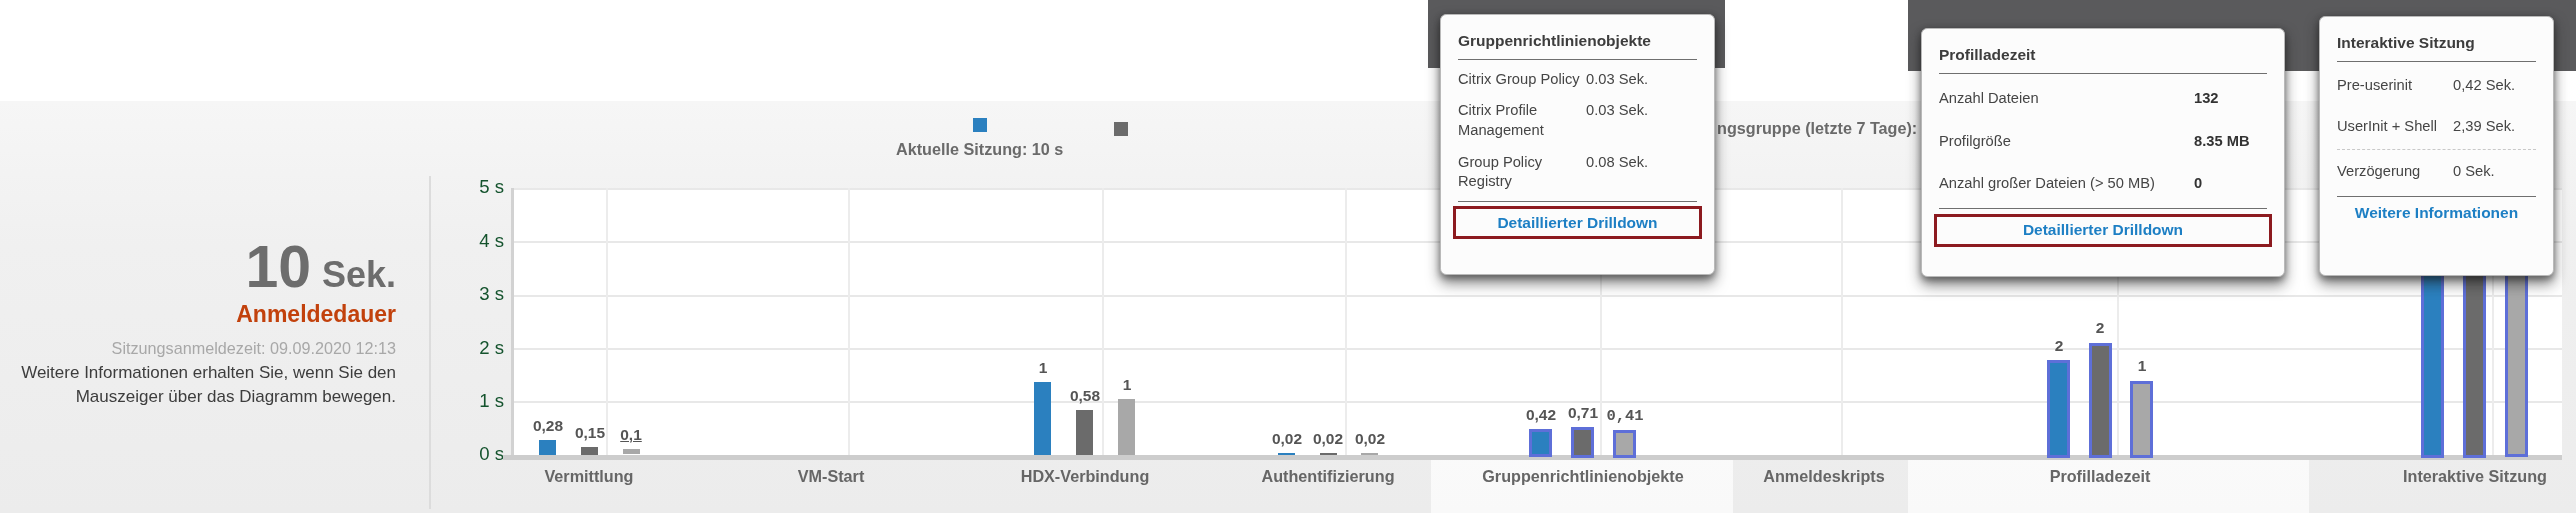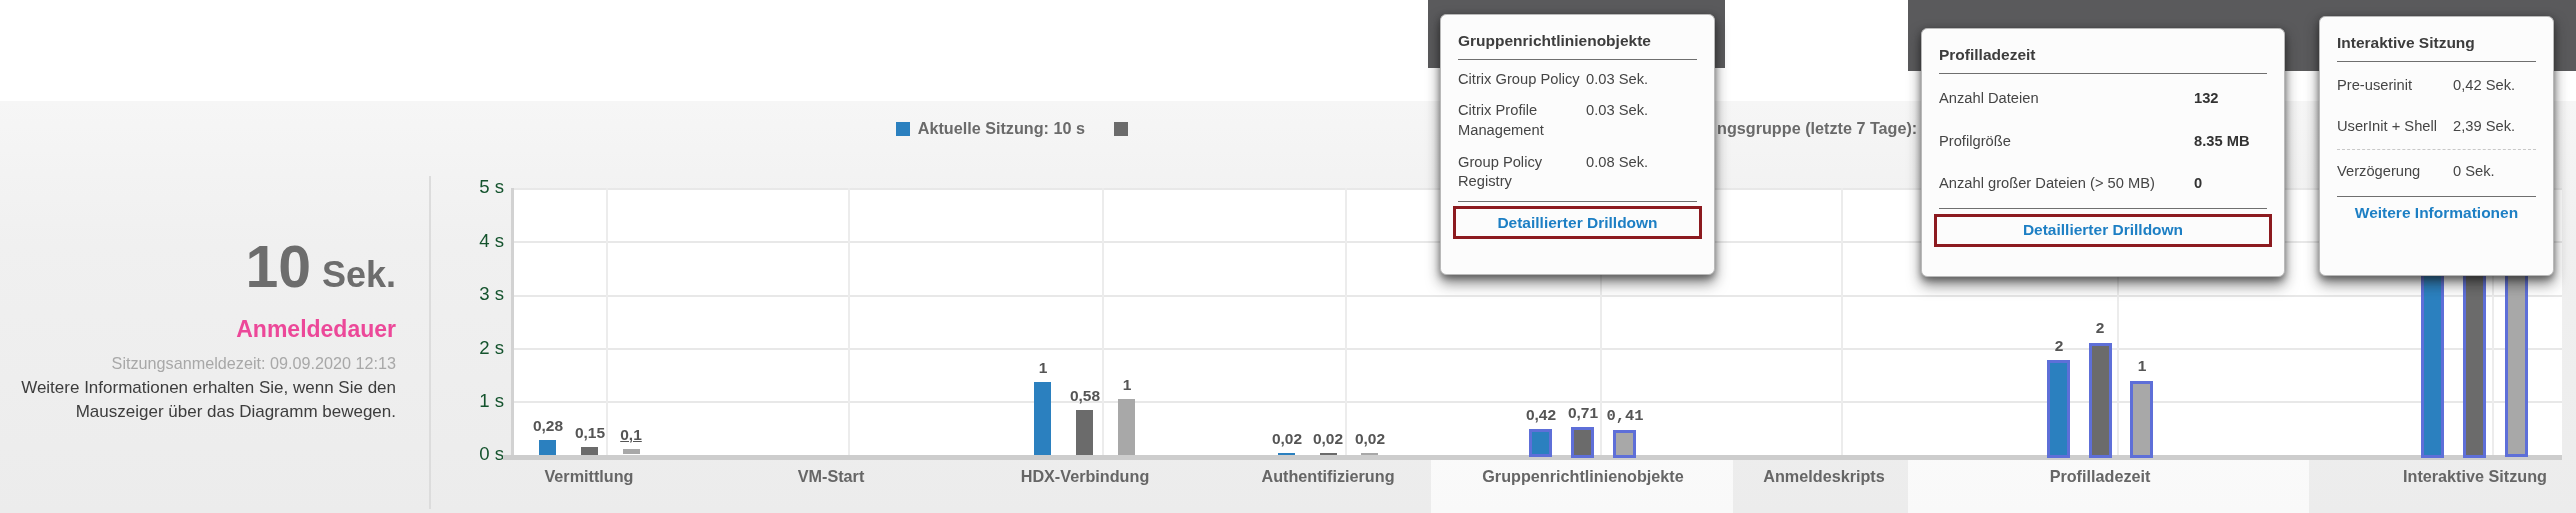--- a/index.html
+++ b/index.html
@@ -11,28 +11,28 @@
   #panel{
     position:absolute;left:0;top:101px;width:2576px;height:413px;
     background:linear-gradient(180deg,#f6f6f6 0%,#f0f0f0 35%,#ececec 100%);
   }
   #left-divider{position:absolute;left:429px;top:176px;width:1.5px;height:333px;background:#dcdcdc;}
   
   #summary{position:absolute;left:0;top:238px;width:396px;text-align:right;}
   .big-row{display:flex;justify-content:flex-end;align-items:baseline;gap:10.8px;color:#6d6d6d;}
   .big-num{font-size:59px;font-weight:bold;line-height:1;}
   .big-unit{font-size:36px;font-weight:bold;line-height:1;}
-  .caption{font-size:23px;font-weight:bold;color:#ec4899;margin-top:19px;}
+  .caption{font-size:23px;font-weight:bold;color:#c2410c;margin-top:4px;}
   .session-time{font-size:16.2px;color:#a8a8a8;margin-top:10.8px;}
   .note{font-size:17px;color:#3d3d3d;margin-top:3.1px;line-height:1.4;}
   
   .legend-item{position:absolute;top:118px;display:flex;align-items:center;gap:7.7px;height:21.7px;}
   .legend-swatch{width:14px;height:14px;flex:0 0 14px;}
   .legend-label{font-size:16.2px;font-weight:bold;color:#6a6a6a;white-space:nowrap;}
-  #legend-1{left:896px;}
+  #legend-1{left:896px;flex-direction:column;}
   #legend-2{left:1114px;}
   #legend-3{left:1717px;}
   
   #chart{position:absolute;left:0;top:0;width:2576px;height:514px;}
   .plot-bg{position:absolute;background:#ffffff;}
   .gridline-y{position:absolute;height:1.5px;background:#e8e8e8;}
   .gridline-x{position:absolute;width:1.5px;background:#ececec;}
   .y-axis-line{position:absolute;background:#d2d2d2;}
   .x-axis-line{position:absolute;background:#cdcdcd;}
   .y-tick{position:absolute;width:48px;text-align:right;font-size:18.6px;color:#14532d;}

